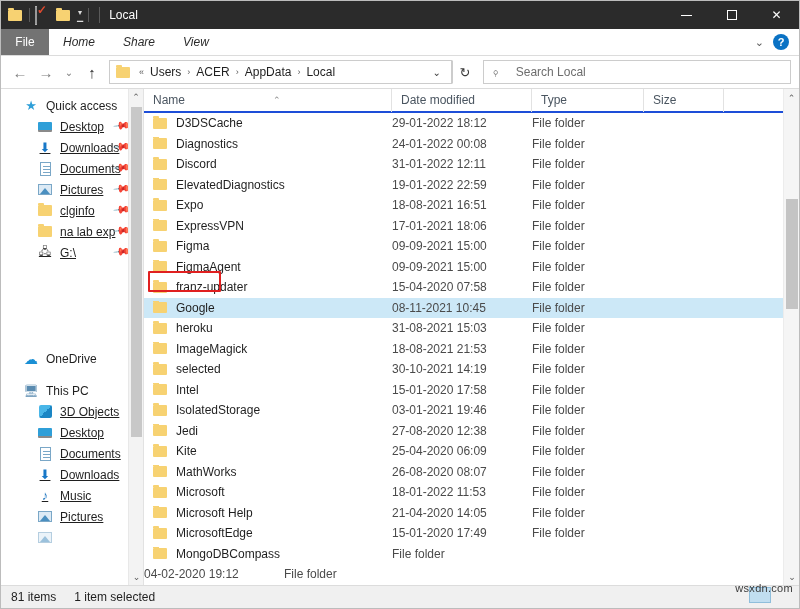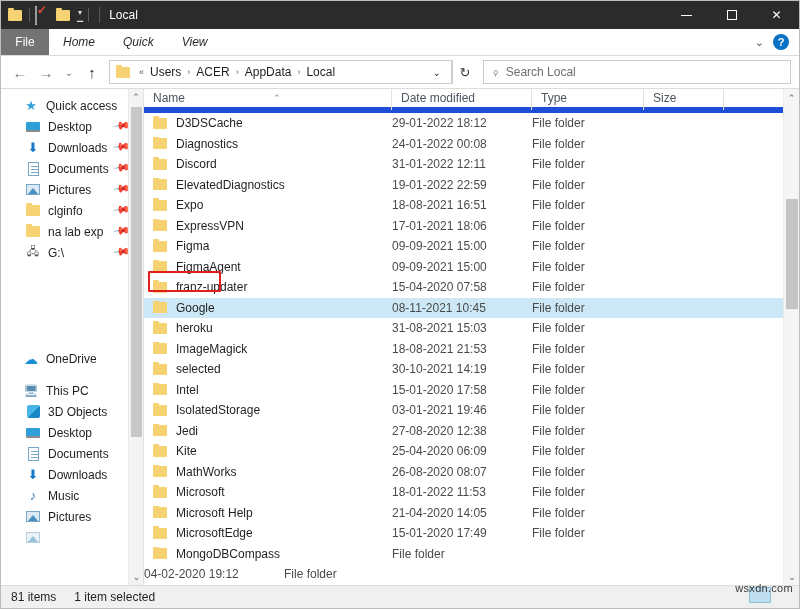--- a/index.html
+++ b/index.html
@@ -113,36 +113,36 @@
     width: 26px; height: 24px; display: flex; align-items: center;
     justify-content: center; font-size: 13px; color: #3a3a3a;
     border: 1px solid transparent; border-left: 1px solid #cccccc;
   }
   .searchbox {
     width: 308px; height: 24px; border: 1px solid #cccccc; background: #ffffff;
     display: flex; align-items: center; margin-left: 5px; padding-left: 8px;
   }
   .search-ico { font-size: 12px; color: #6d6d6d; transform: rotate(-45deg); }
   .search-ph {
-    font-size: 12px; color: #6d6d6d; margin-left: 7px;
+    font-size: 12px; color: #6d6d6d; margin-left: 17px;
   }
 
   
   .body { flex: 1; display: flex; min-height: 0; border-top: 1px solid #dcdcdc; }
 
   
   .sidebar {
     width: 142px; flex: 0 0 142px; background: #ffffff;
     position: relative; overflow: hidden; padding-top: 6px;
   }
   .nav-item {
     height: 21px; display: flex; align-items: center;
     padding-left: 22px; font-size: 12px; color: #1f1f1f; position: relative;
   }
-  .nav-item.indent { padding-left: 24px; }
+  .nav-item.indent { padding-left: 36px; text-decoration: underline; }
   .nav-label { margin-left: 7px; white-space: nowrap; }
   .pin {
     position: absolute; right: 14px; font-size: 11px; color: #7a7a7a;
     transform: rotate(40deg);
   }
   .gap { height: 11px; }
   .ico16 { width: 16px; height: 16px; display: flex; align-items: center; justify-content: center; flex: 0 0 16px; }
   .star { color: #2f9fd8; font-size: 13px; }
   .monitor {
     width: 14px; height: 10px; background: #2f9fd8; border-radius: 1px;
@@ -190,21 +190,21 @@
     top: 18px; height: 330px;
   }
 
   
   .filepane {
     flex: 1; position: relative; background: #ffffff;
     border-left: 1px solid #e2e2e2; overflow: hidden;
   }
   .colhead {
     height: 24px; display: flex; align-items: center;
-    border-bottom: 6px solid #1d4ed8; position: relative; background: #ffffff; justify-content: center;
+    border-bottom: 2px solid #1d4ed8; position: relative; background: #ffffff; justify-content: center;
   }
   .col {
     font-size: 12px; color: #4a5560; padding-left: 9px; height: 24px;
     line-height: 24px; border-right: 1px solid #e2e2e2;
     position: relative; overflow: hidden; white-space: nowrap;
   }
   .c-name  { width: 248px; }
   .c-date  { width: 140px; }
   .c-type  { width: 112px; }
   .c-size  { width: 80px; }
@@ -289,21 +289,21 @@
       <div>
           <span class="sq"></span>
         </div>
       <div class="close">✕</div>
     </div>
   </div>
 
   <div class="ribbon">
     <div class="tab-file">File</div>
     <div class="tab">Home</div>
-    <div class="tab">Quick</div>
+    <div class="tab">Share</div>
     <div class="tab">View</div>
     <div class="ribbon-right">
       <span class="chev-down">⌄</span>
       <span class="help-ico">?</span>
     </div>
   </div>
 
   <div class="addrbar">
     <div class="nav-btn">←</div>
     <div class="nav-btn">→</div>

